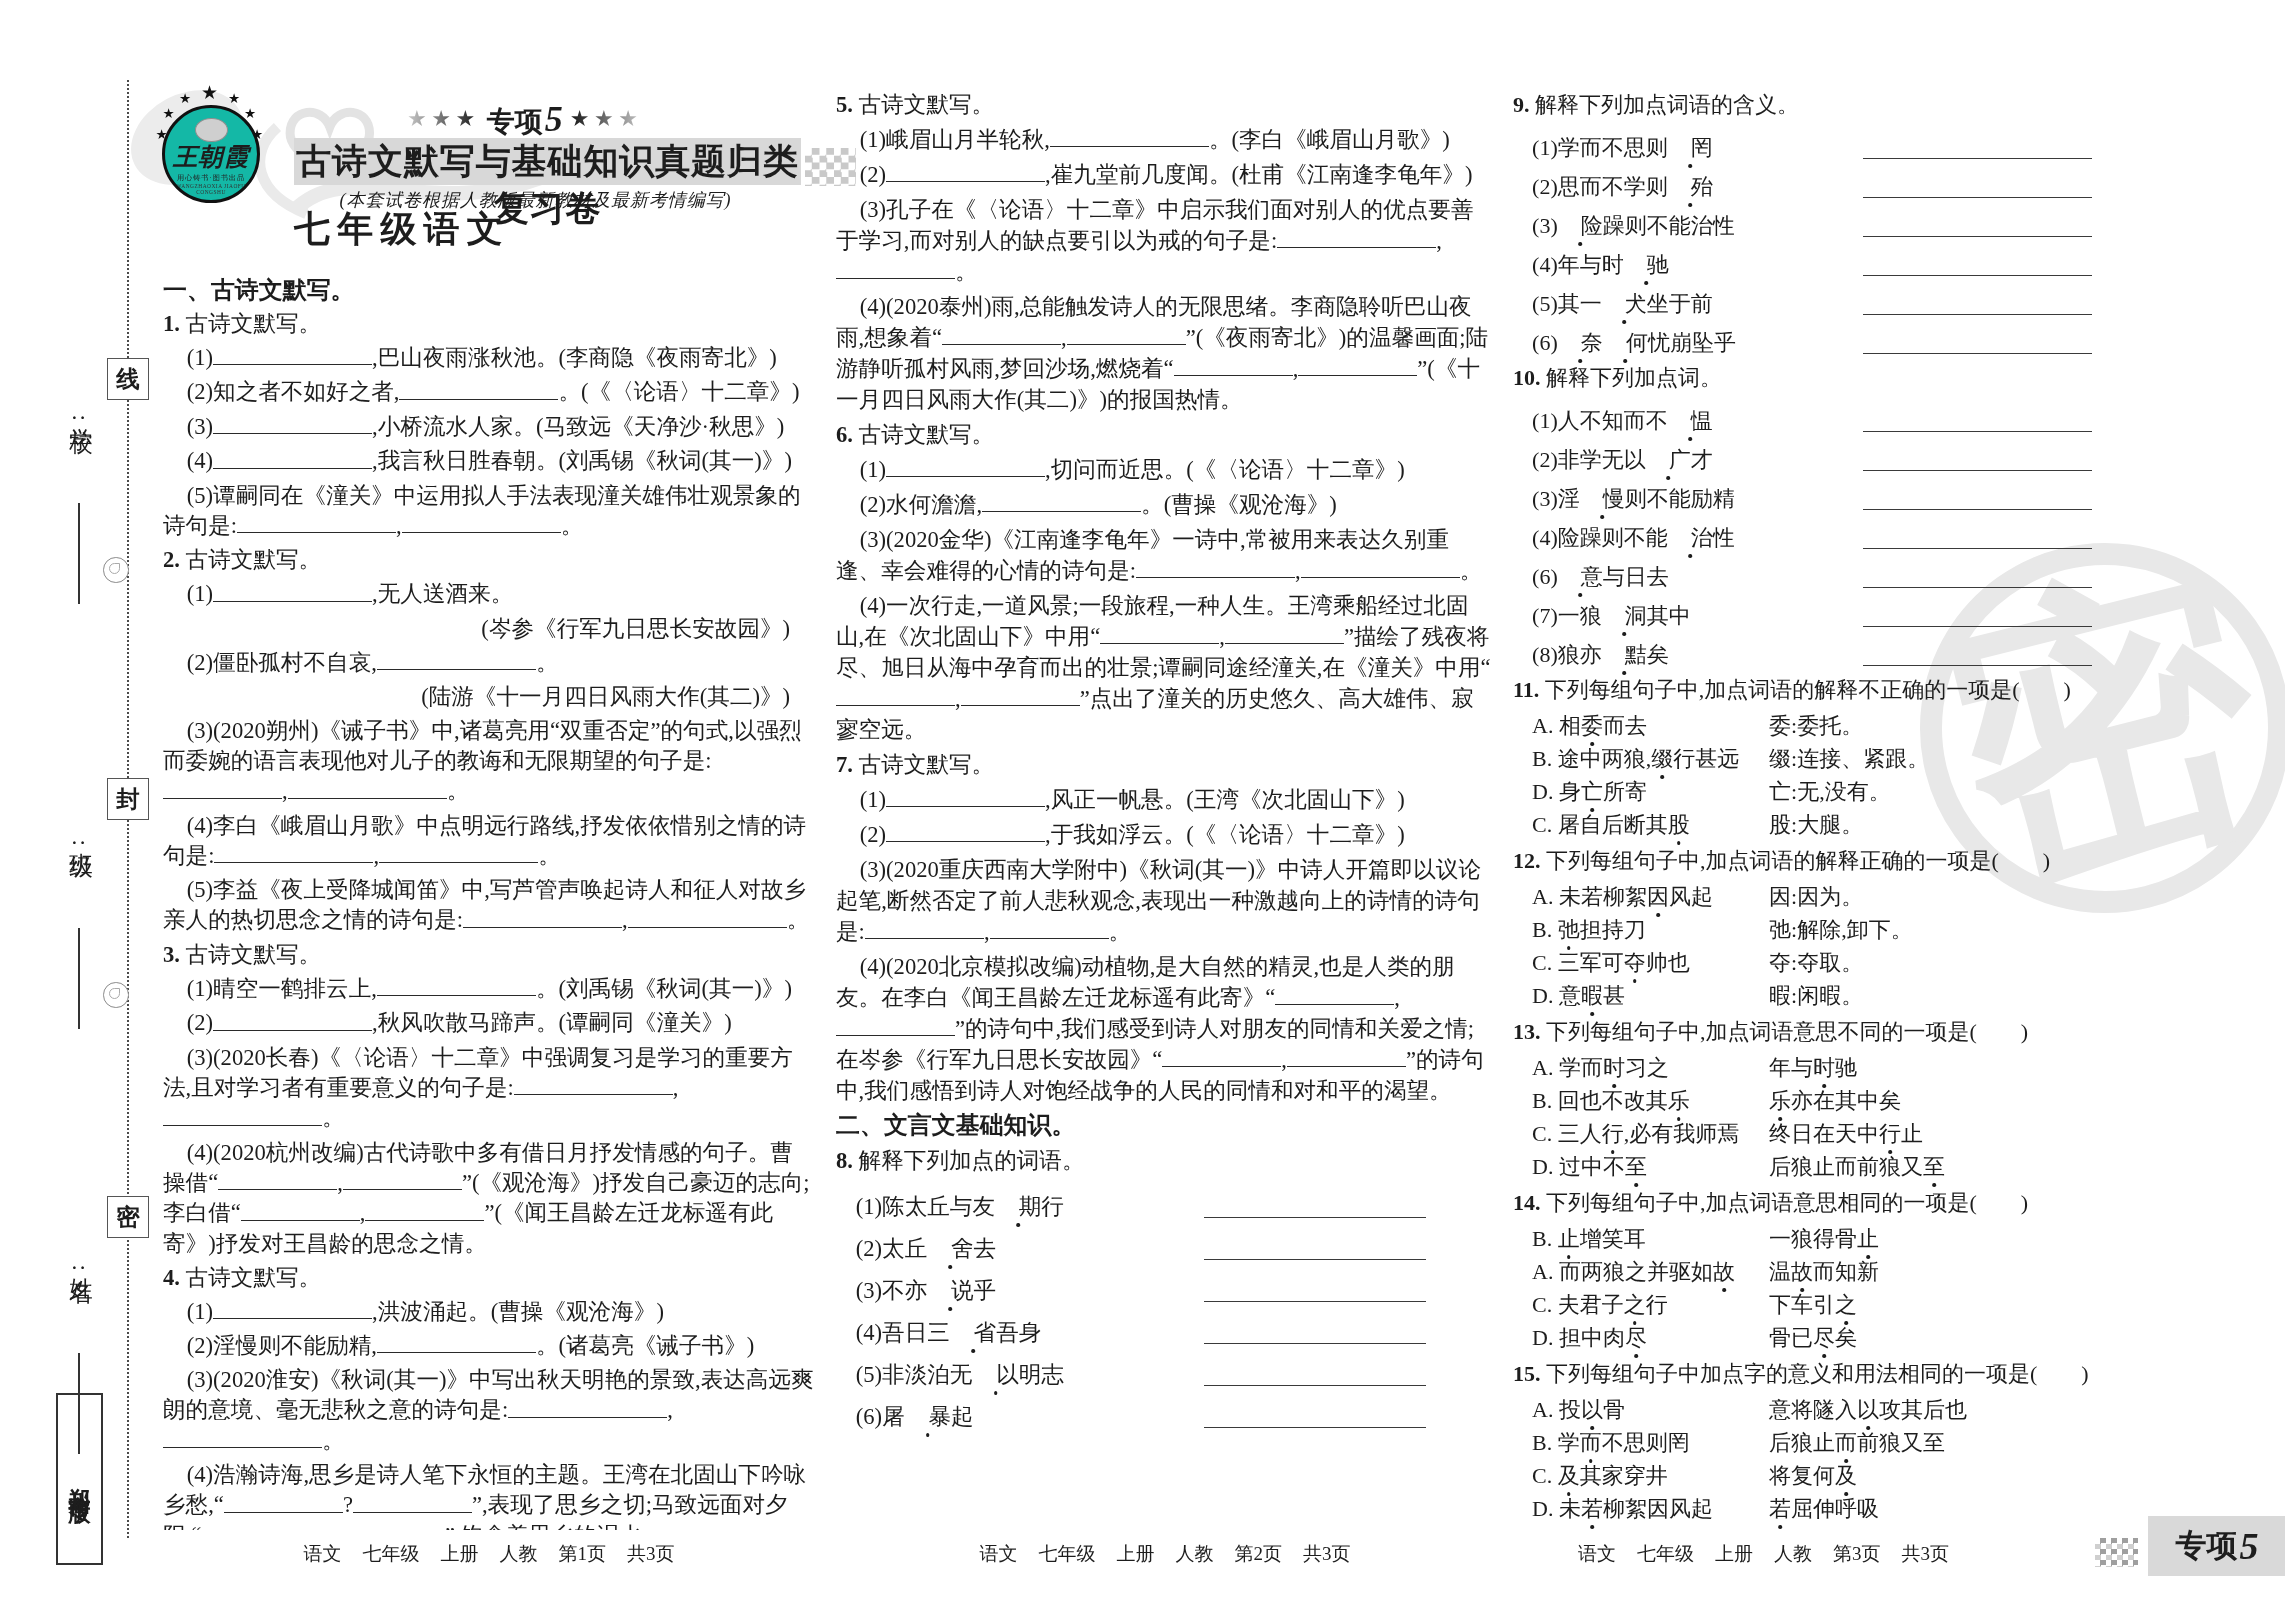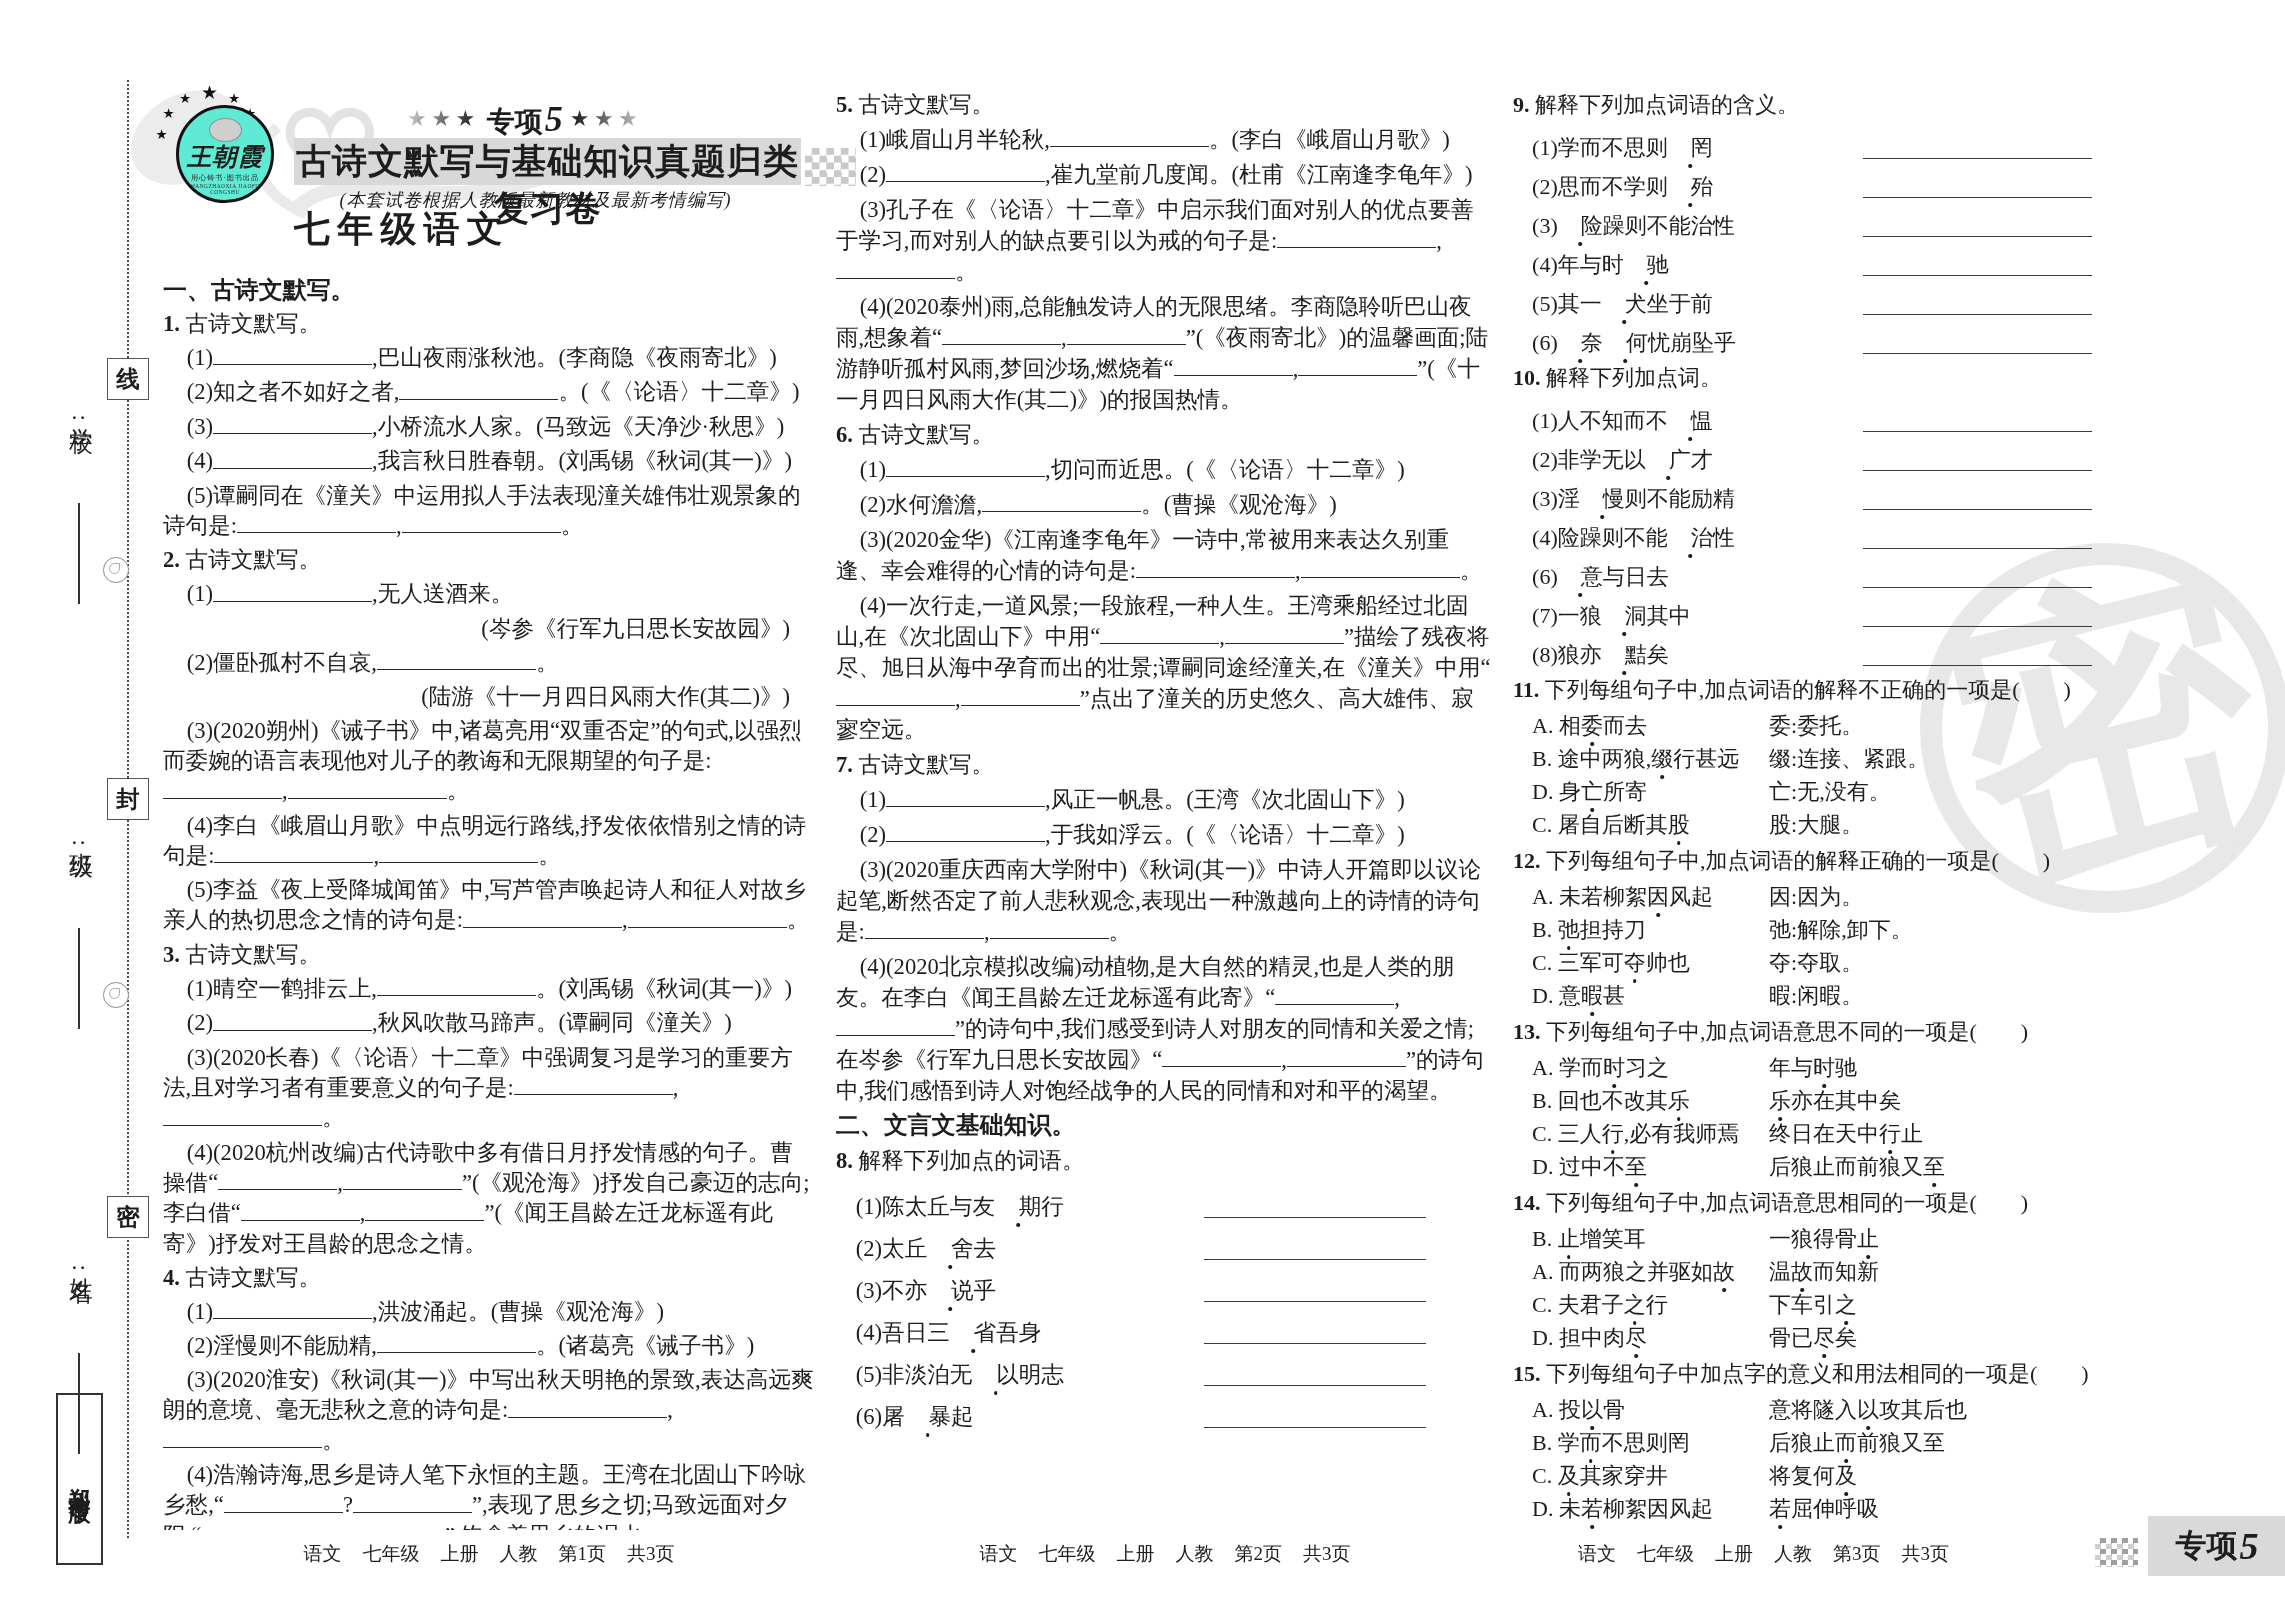--- a/index.html
+++ b/index.html
@@ -23,22 +23,22 @@
   .vline{position:absolute;left:78px;width:1.8px;background:#333;height:101px;z-index:3}
   #vl-school{top:503px} #vl-class{top:928px} #vl-name{top:1353px}
   .swirl{position:absolute;left:103px;width:23.5px;height:23.5px;border:1.8px solid #8a8a8a;border-radius:50%;background:#fff;z-index:3}
   .swirl::after{content:'';position:absolute;left:5.4px;top:5.4px;width:9px;height:9px;border:1.8px solid #aaa;border-radius:50% 0 50% 50%}
   #swirl-1{top:557px} #swirl-2{top:982px}
   #corner-box{position:absolute;left:56px;top:1393px;width:43px;height:168px;border:2.7px solid #333;z-index:3;
       writing-mode:vertical-rl;display:flex;align-items:center;justify-content:center;font-size:22px;letter-spacing:3.6px;font-weight:bold}
   
   #blob{position:absolute;left:128px;top:94px;width:118px;height:87px;background:#ececec;border-radius:50%;transform:rotate(-28deg);z-index:1}
   #logo{position:absolute;left:159px;top:90px;width:109px;height:132px;z-index:4}
-  #logo .circle{position:absolute;left:17px;top:14.5px;width:92px;height:92px;border:3.6px solid #111;border-radius:50%;
-      background:#5eead4;text-align:center;overflow:hidden}
+  #logo .circle{position:absolute;left:3px;top:14.5px;width:92px;height:92px;border:3.6px solid #111;border-radius:50%;
+      background:#14b8a6;text-align:center;overflow:hidden}
   #logo .face{width:31px;height:22.6px;border-radius:50%;background:#cfcfcf;border:0.9px solid #8f8f8f;margin:10px auto 0}
   #logo .name{font-size:24.4px;font-weight:bold;letter-spacing:0.9px;margin-top:-0.9px;font-style:italic}
   #logo .sub{font-size:7.2px;letter-spacing:0.9px;color:#222}
   #logo .ring{font-size:5.4px;letter-spacing:0.5px;color:#333}
   #logo .lstar{position:absolute;font-size:13.6px;color:#111}
   #logo .lstar.big{font-size:19px}
   
   #star-line{position:absolute;left:407px;top:98px;z-index:4;white-space:nowrap}
   .stars{font-size:22px;letter-spacing:4.5px;background:linear-gradient(90deg,#c9c9c9,#161616);
          -webkit-background-clip:text;background-clip:text;color:transparent;vertical-align:5.4px}

